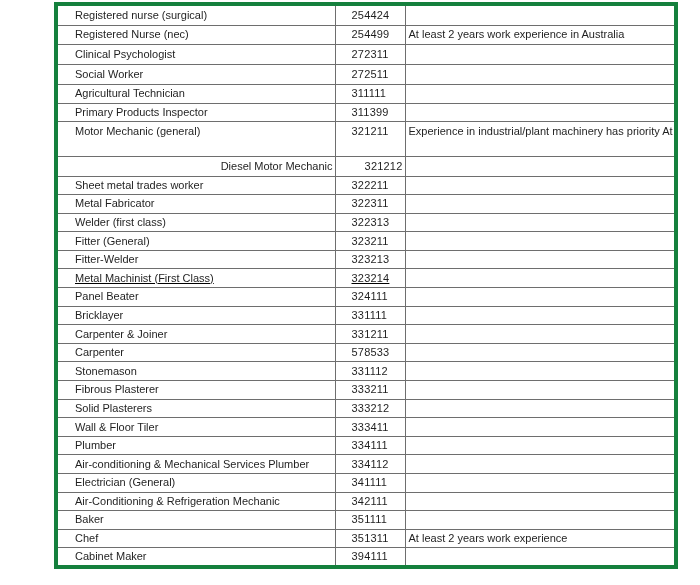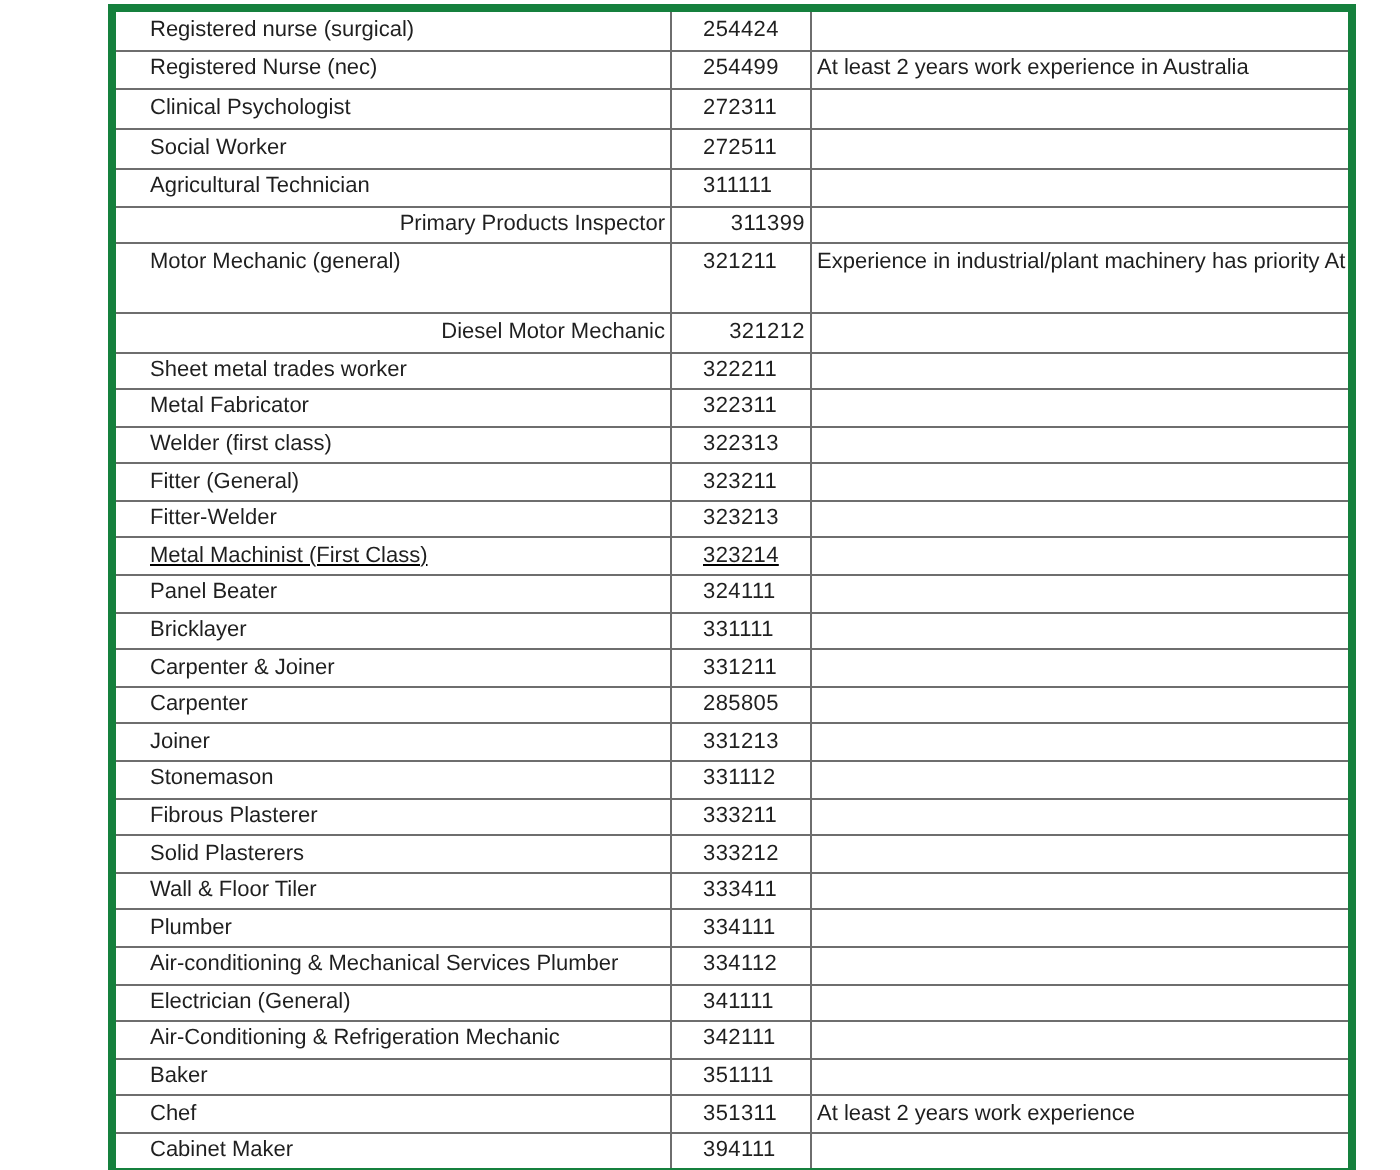--- a/index.html
+++ b/index.html
@@ -73,21 +73,21 @@
         <tr class="occ-row" style="height: 20px;">
     <td class="occ-cell">Social Worker</td>
     <td class="code-cell">272511</td>
     <td class="note-cell"></td>
   </tr>
         <tr class="occ-row" style="height: 19px;">
     <td class="occ-cell">Agricultural Technician</td>
     <td class="code-cell">311111</td>
     <td class="note-cell"></td>
   </tr>
-        <tr class="occ-row" style="height: 16px; text-align: right;">
+        <tr class="occ-row" style="height: 16px;">
     <td class="occ-cell">Primary Products Inspector</td>
     <td class="code-cell">311399</td>
     <td class="note-cell"></td>
   </tr>
         <tr class="occ-row top-align" style="height: 35px;">
     <td class="occ-cell">Motor Mechanic (general)</td>
     <td class="code-cell">321211</td>
     <td class="note-cell">Experience in industrial/plant machinery has priority
 At least 2 years work experience</td>
   </tr>
@@ -136,26 +136,21 @@
     <td class="code-cell">331111</td>
     <td class="note-cell"></td>
   </tr>
         <tr class="occ-row" style="height: 18.6px;">
     <td class="occ-cell">Carpenter &amp; Joiner</td>
     <td class="code-cell">331211</td>
     <td class="note-cell"></td>
   </tr>
         <tr class="occ-row" style="height: 18.6px;">
     <td class="occ-cell">Carpenter</td>
-    <td class="code-cell">285805</td>
-    <td class="note-cell"></td>
-  </tr>
-        <tr class="occ-row" style="height: 18.6px;">
-    <td class="occ-cell">Joiner</td>
-    <td class="code-cell">331213</td>
+    <td class="code-cell">578533</td>
     <td class="note-cell"></td>
   </tr>
         <tr class="occ-row" style="height: 18.6px;">
     <td class="occ-cell">Stonemason</td>
     <td class="code-cell">331112</td>
     <td class="note-cell"></td>
   </tr>
         <tr class="occ-row" style="height: 18.6px;">
     <td class="occ-cell">Fibrous Plasterer</td>
     <td class="code-cell">333211</td>

